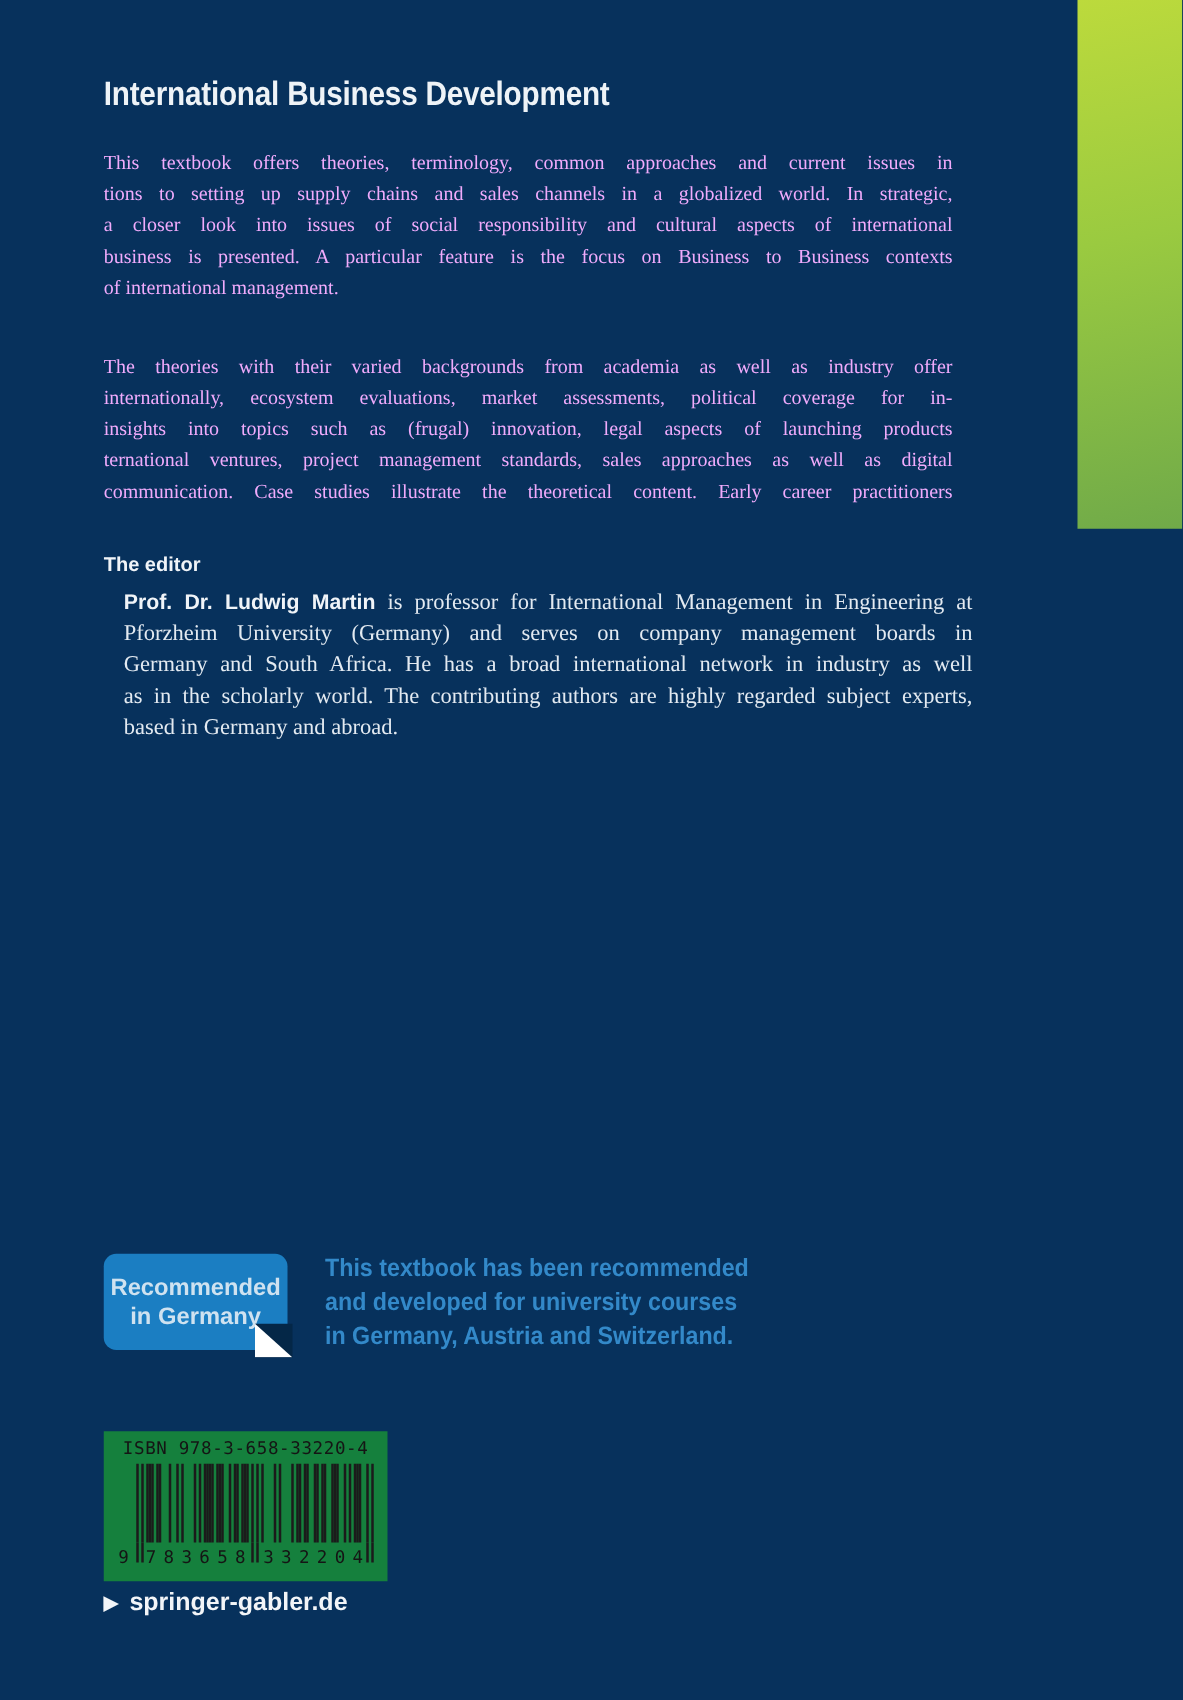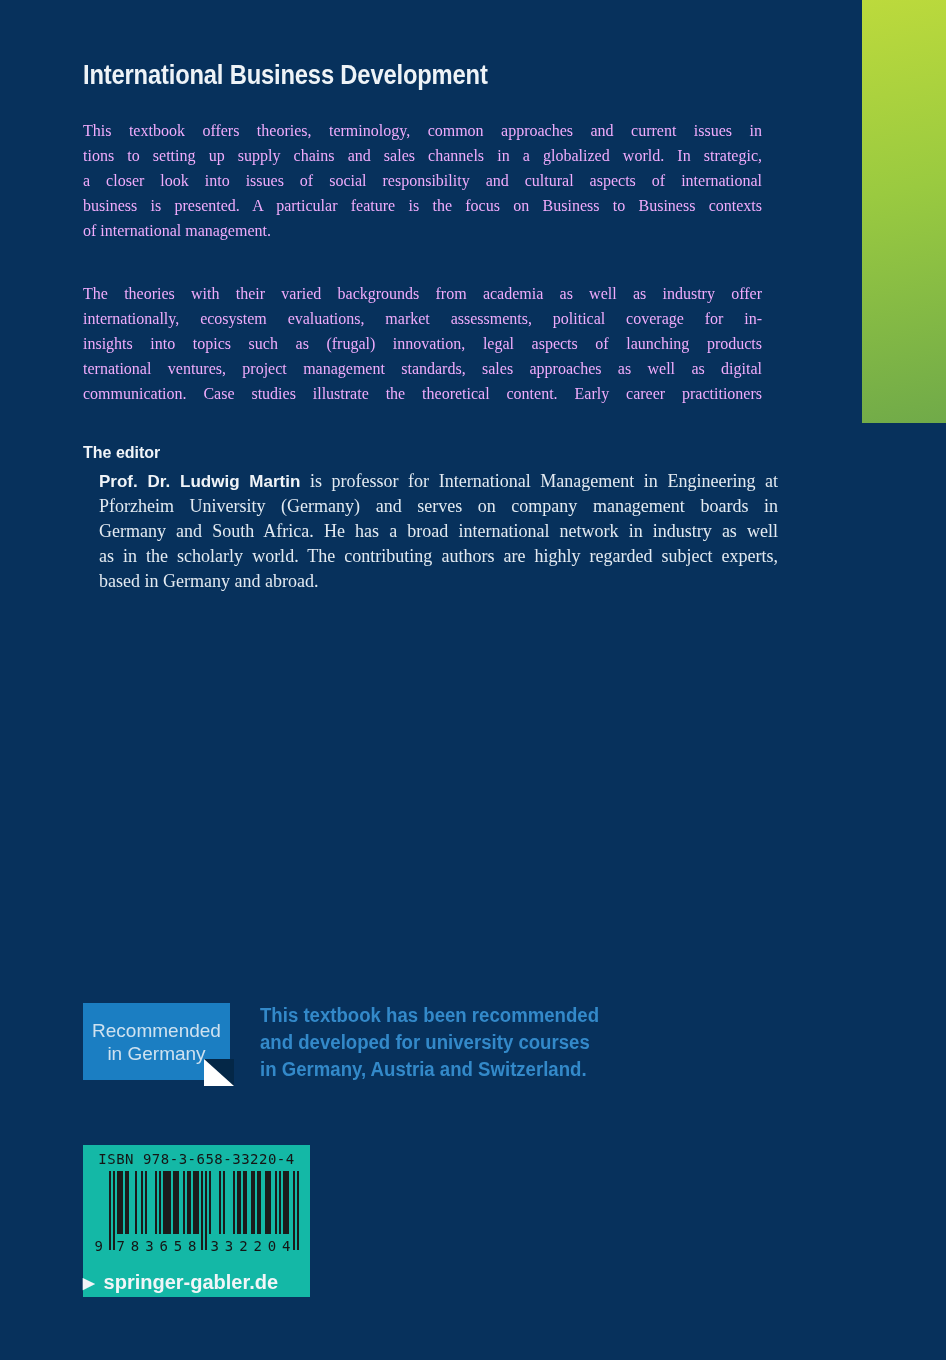--- a/index.html
+++ b/index.html
@@ -28,43 +28,43 @@
     font-family:"Liberation Sans",sans-serif;font-weight:700;
     font-size:16px;color:#f0f4f8;
   }
   .editor-para{position:absolute;top:469px;left:16px;width:679px;color:#e3eaf1;font-size:18px;}
   .editor-first{line-height:25px;text-align:justify;text-align-last:justify;}
   .editor-name{
     font-family:"Liberation Sans",sans-serif;font-weight:700;font-size:17px;color:#f0f4f8;
   }
   .badge{
     position:absolute;left:83px;top:1003px;width:147px;height:77px;
-    background:#1b7ec2;border-radius:0;
+    background:#1b7ec2;border-radius:10px;
     display:flex;flex-direction:column;align-items:center;justify-content:center;
-    font-family:"Liberation Sans",sans-serif;font-size:19px;line-height:23px;color:#cfe2f0;
+    font-family:"Liberation Sans",sans-serif;font-size:19px;line-height:23px;color:#cfe2f0;font-weight:bold;
   }
   .badge .fold{
     position:absolute;right:-4px;bottom:-6px;width:30px;height:27px;
     background:#042747;
   }
   .badge .fold::after{
     content:"";position:absolute;left:0;top:0;width:100%;height:100%;
     background:#ffffff;
     clip-path:polygon(0 0,100% 100%,0 100%);
   }
   .rec-text{
     position:absolute;left:260px;top:1002px;
     font-family:"Liberation Sans",sans-serif;font-weight:700;
     font-size:20px;line-height:27px;color:#3389c9;
     transform:scaleX(0.93);transform-origin:left top;
   }
   .rec-text .tline{line-height:27px;}
   .isbn-box{
-    position:absolute;left:83px;top:1145px;width:227px;height:152px;
-    background:#14b8a6;box-sizing:border-box;padding-top:6px;
+    position:absolute;left:83px;top:1145px;width:227px;height:120px;
+    background:#15803d;box-sizing:border-box;padding-top:6px;
   }
   .isbn-label{
     text-align:center;color:#151515;
     font-family:"DejaVu Sans Mono",monospace;font-size:14px;letter-spacing:0.5px;
   }
   .ean{width:204px;margin:4px auto 0;}
   .bars{display:flex;height:63px;margin-left:14px;}
   .bit{width:2px;height:100%;}
   .bit.on{background:#1b1b1b;}
   .strip{display:flex;height:21px;}

